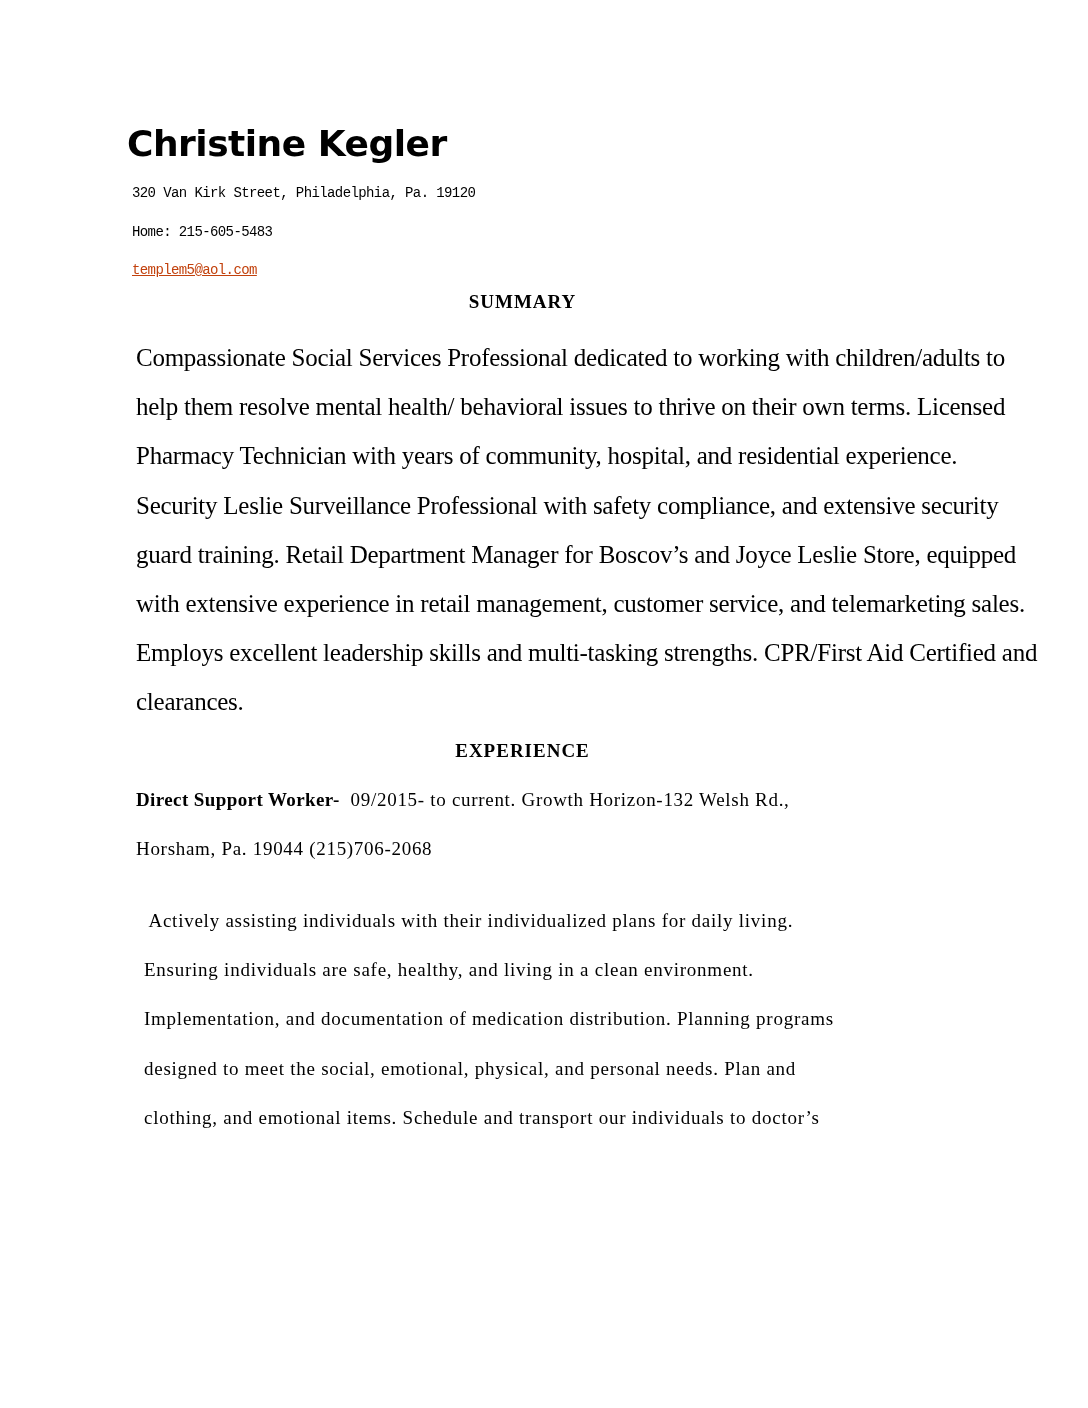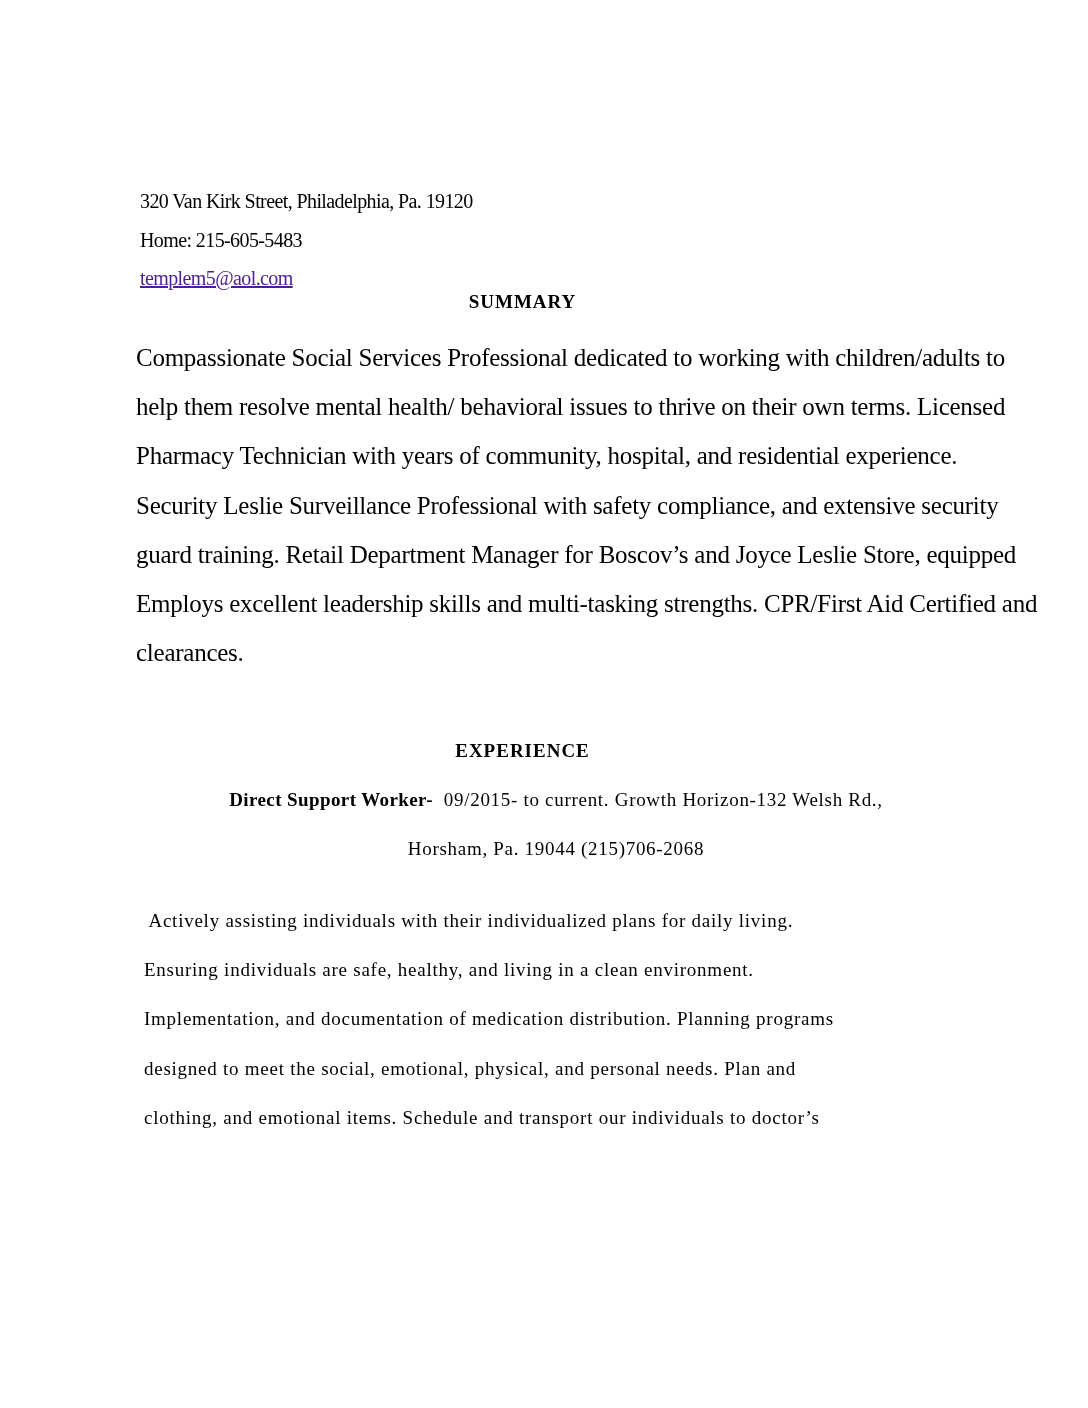--- a/index.html
+++ b/index.html
@@ -5,22 +5,22 @@
   html, body { margin: 0; padding: 0; background: #ffffff; }
   body { width: 1088px; height: 1408px; position: relative; overflow: hidden; color: #000; }
   .page { position: absolute; left: 0; top: 0; width: 1088px; height: 1408px; }
   .name {
     position: absolute; left: 127px; top: 120px;
     font-family: "DejaVu Sans", sans-serif; font-weight: bold; font-size: 36px;
     letter-spacing: -0.5px; line-height: 48px; margin: 0;
   }
   .contact {
     position: absolute; left: 128px;
-    font-family: Liberation Serif, serif; font-size: 20px; letter-spacing: -0.6px;
-    line-height: 20px; margin: 12px;
+    font-family: Liberation Mono, monospace; font-size: 14px; letter-spacing: -0.6px;
+    line-height: 20px; margin: 4px;
   }
   .addr { top: 179px; }
   .phone { top: 218px; }
   .email { top: 256px; color: #1f5fbf; text-decoration: underline; }
   .heading {
     position: absolute; left: 0; width: 1045px; text-align: center;
     font-family: "Liberation Serif", serif; font-weight: bold; font-size: 19px;
     letter-spacing: 1px; margin: 0; line-height: 24px;
   }
   .h-summary { top: 290px; }
@@ -28,43 +28,45 @@
   .summary {
     position: absolute; left: 136px; top: 343px; width: 840px;
     font-family: "Liberation Serif", serif; font-size: 25px; letter-spacing: -0.25px;
     margin: 0;
   }
   .summary .ln { display: block; height: 49.2px; line-height: 30px; white-space: nowrap; }
   .job {
     position: absolute; left: 136px; top: 785px; width: 840px;
     font-family: "Liberation Serif", serif; font-size: 19px; letter-spacing: 0.7px; margin: 0;
   }
-  .job .ln { display: block; height: 49px; line-height: 30px; white-space: nowrap; text-align: center; }
+  .job .ln { display: block; height: 49px; line-height: 30px; white-space: nowrap; }
   .job b { font-weight: bold; letter-spacing: 0.4px; }
   .duties {
     position: absolute; left: 128px; top: 890px; width: 860px;
     font-family: "Liberation Serif", serif; font-size: 19px; letter-spacing: 0.75px; margin: 16px;
   }
   .duties .ln { display: block; height: 49.2px; line-height: 30px; white-space: nowrap; }
 </style>
 </head>
 <body>
 
 <div class="page">
+  <h1 class="name">Christine Kegler</h1>
   <p class="contact addr">320 Van Kirk Street, Philadelphia, Pa. 19120</p>
   <p class="contact phone">Home: 215-605-5483</p>
-  <a class="contact email" style="color: #4c1d95;">templem5@aol.com</a>
+  <a class="contact email" style="color: #c2410c;">templem5@aol.com</a>
 
   <h2 class="heading h-summary">SUMMARY</h2>
   <p class="summary">
     <span class="ln">Compassionate Social Services Professional dedicated to working with children/adults to</span>
     <span class="ln">help them resolve mental health/ behavioral issues to thrive on their own terms.  Licensed</span>
     <span class="ln">Pharmacy Technician with years of community, hospital, and residential experience.</span>
     <span class="ln">Security Leslie Surveillance Professional with safety compliance, and extensive security</span>
     <span class="ln">guard training. Retail Department Manager for Boscov’s and Joyce Leslie Store, equipped</span>
+    <span class="ln">with extensive experience in retail management, customer service, and telemarketing sales.</span>
     <span class="ln">Employs excellent leadership skills and multi-tasking strengths. CPR/First Aid Certified and</span>
     <span class="ln">clearances.</span>
   </p>
 
   <h2 class="heading h-exp">EXPERIENCE</h2>
   <p class="job">
     <span class="ln"><b>Direct Support Worker-</b><span style="white-space:pre">  09/2015- to current. Growth Horizon-132 Welsh Rd.,</span></span>
     <span class="ln">Horsham, Pa. 19044 (215)706-2068</span>
   </p>
   <p class="duties">

